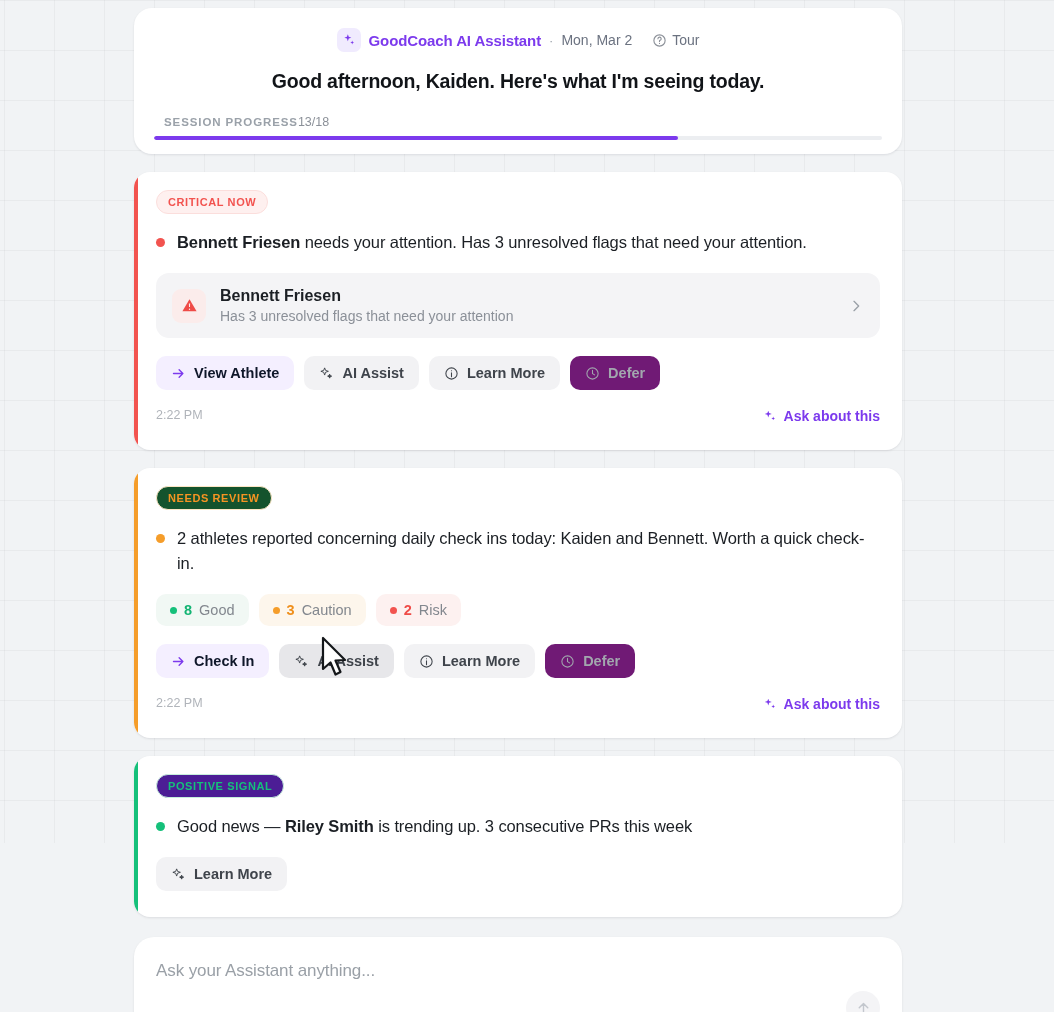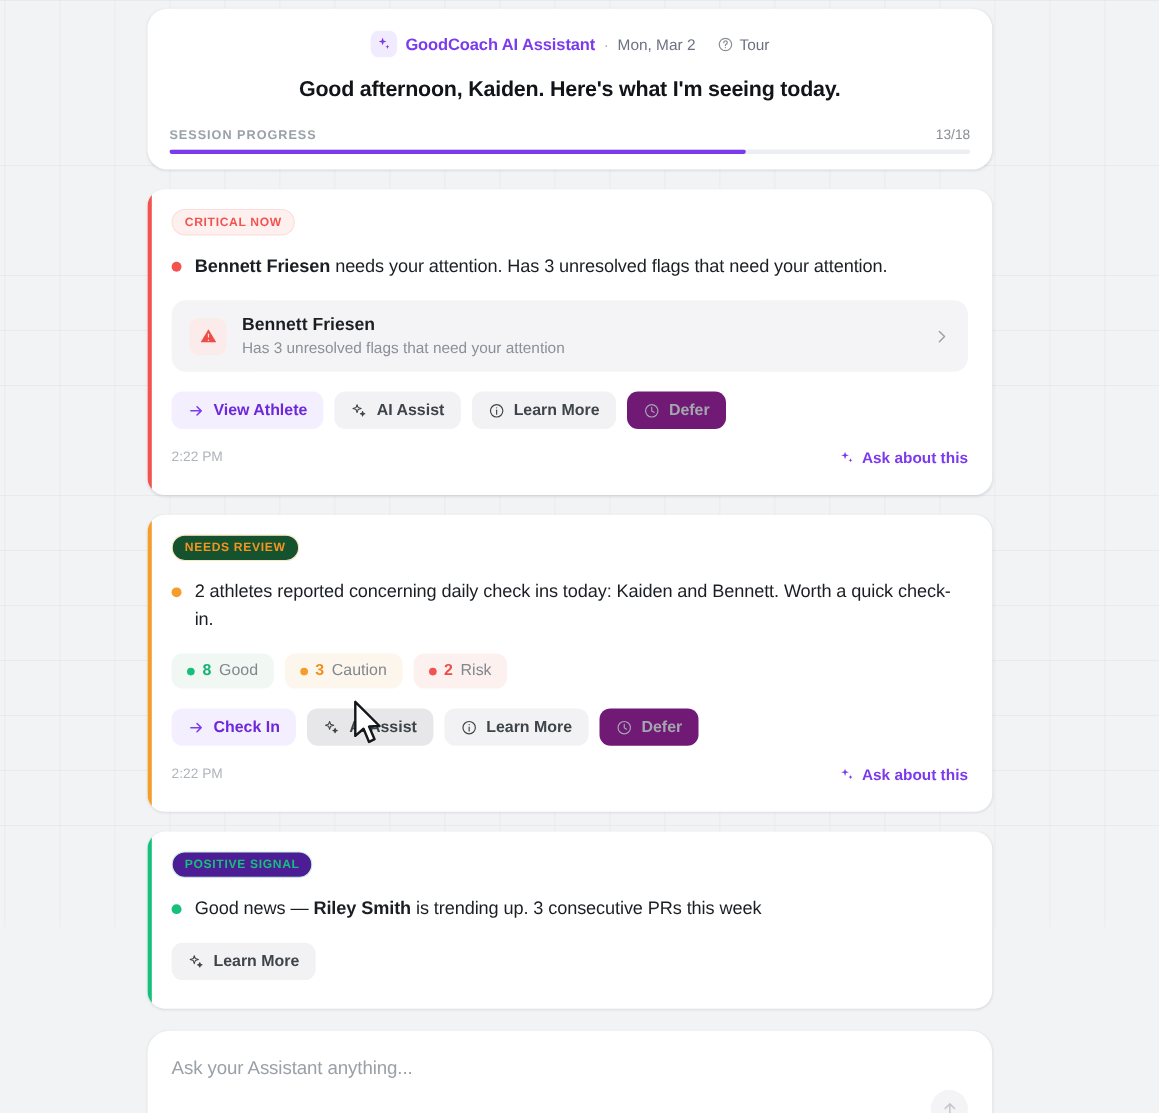--- a/index.html
+++ b/index.html
@@ -56,22 +56,23 @@
   }
   .greeting {
     text-align: center;
     font-size: 19.5px;
     font-weight: bold;
     color: #111418;
     margin-top: 18px;
     letter-spacing: -0.2px;
   }
   .progress-row {
-    display: flex; align-items: baseline; justify-content: space-between;
+    display: flex; align-items: baseline; 
     margin-top: 22px;
+    margin-left: 10px;
   }
   .progress-label {
     font-size: 11.5px; font-weight: bold; letter-spacing: 0.9px;
     color: #9aa1a9;
   }
   .progress-count { font-size: 12.5px; color: #8b9098; font-weight: normal; }
   .progress-track {
     margin-top: 7px;
     height: 4px; border-radius: 3px; background: #eceef1; width: 100%;
     overflow: hidden;
@@ -137,21 +138,21 @@
   .actions { display: flex; gap: 10px; margin-top: 18px; flex-wrap: wrap; }
   .act {
     display: inline-flex; align-items: center; gap: 8px;
     font-size: 14.5px; font-weight: bold;
     padding: 9px 15px;
     border-radius: 10px;
     border: none; cursor: pointer;
     background: #f2f2f4; color: #3f444b;
     font-family: "Liberation Sans", sans-serif;
   }
-  .act-primary { background: #f4efff; color: #6d28d9; }
+  .act-primary { background: #f4efff; color: #0f172a; }
   .act-muted   { background: #701a75; color: #a2a7ae; }
   .act-hover   { background: #e7e7ea; color: #3f444b; }
 
   
   .stats { display: flex; gap: 10px; margin-top: 18px; }
   .stat {
     display: inline-flex; align-items: center; gap: 7px;
     font-size: 14.5px;
     padding: 8px 14px; border-radius: 10px;
   }

